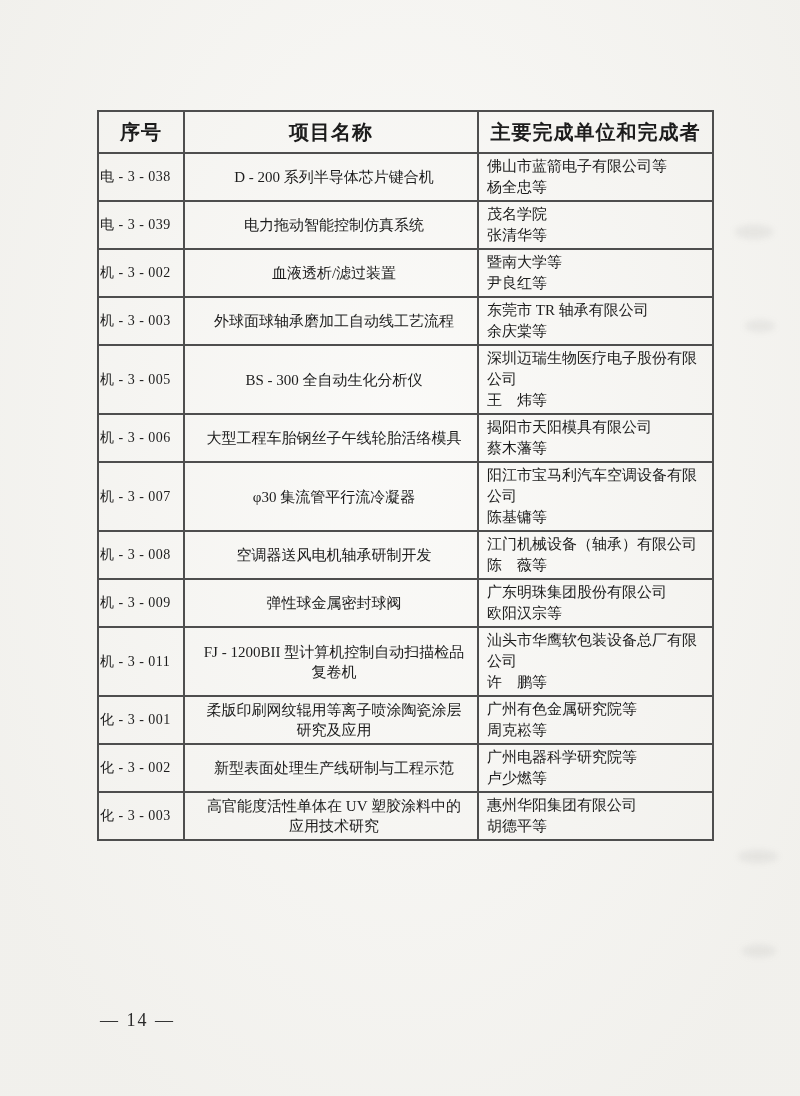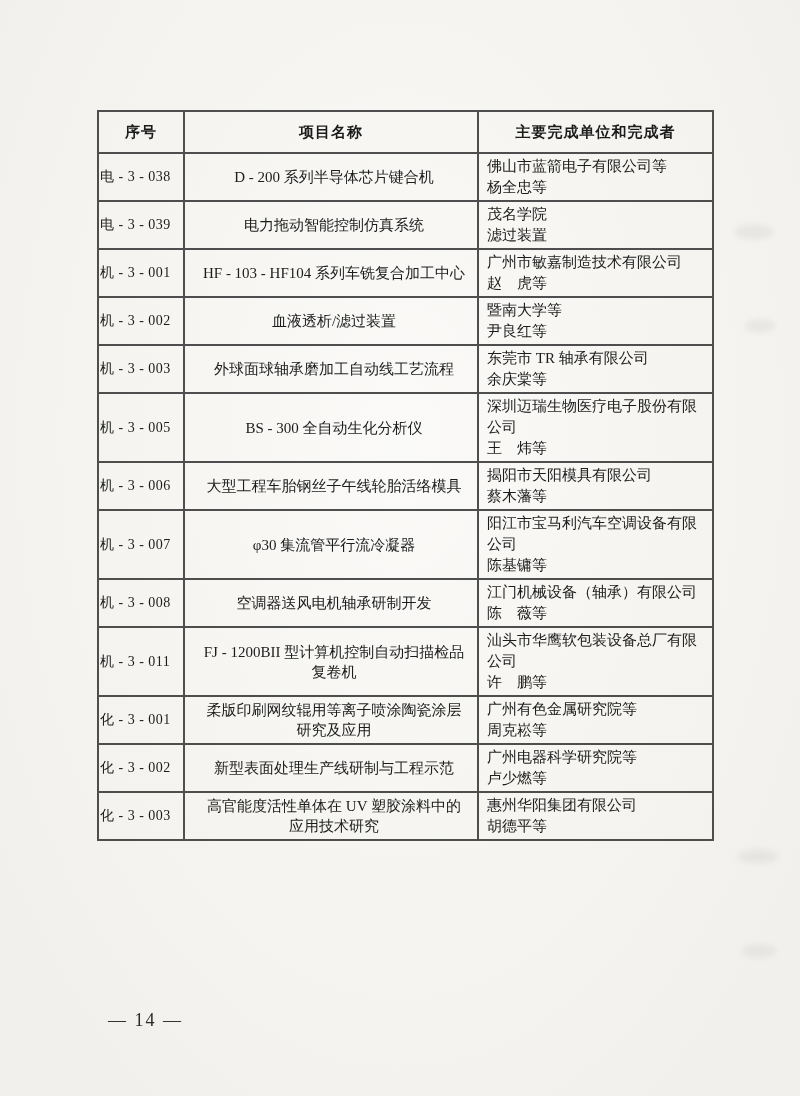--- a/index.html
+++ b/index.html
@@ -26,21 +26,21 @@
     table-layout: fixed;
   }
   .doc-table th, .doc-table td {
     border: 2px solid #4e4e4e;
     vertical-align: middle;
     font-weight: normal;
   }
   .doc-table th {
     height: 38px;
     font-weight: bold;
-    font-size: 15px;
+    font-size: 20px;
     text-align: center;
     letter-spacing: 1px;
   }
   .col-id   { width: 86px; }
   .col-proj { width: 294px; }
   .col-unit { width: 235px; }
   td.cell-id {
     text-align: left;
     font-size: 14px;
     white-space: nowrap;
@@ -55,21 +55,21 @@
   td.cell-unit {
     font-size: 15px;
     line-height: 21px;
     padding: 2px 4px 2px 8px;
     text-align: left;
   }
   .doc-table tbody tr { height: 44px; }
   .unit-line, .people-line { display: block; }
   .page-footer {
     position: absolute;
-    left: 108px;
+    left: 100px;
     top: 1010px;
     font-size: 18px;
     letter-spacing: 2px;
     color: #2a2a2a;
   }
   
   .smudge {
     position: absolute;
     background: rgba(120,120,120,0.10);
     filter: blur(3px);
@@ -104,32 +104,24 @@
       <span class="unit-line">佛山市蓝箭电子有限公司等</span>
       <span class="people-line">杨全忠等</span>
     </td>
   </tr>
 
   <tr>
     <td class="cell-id">电 - 3 - 039</td>
     <td class="cell-proj">电力拖动智能控制仿真系统</td>
     <td class="cell-unit">
       <span class="unit-line">茂名学院</span>
-      <span class="people-line">滤过装置</span>
-    </td>
-  </tr>
-
-  <tr>
-    <td class="cell-id">机 - 3 - 001</td>
-    <td class="cell-proj">HF - 103 - HF104 系列车铣复合加工中心</td>
-    <td class="cell-unit">
-      <span class="unit-line">广州市敏嘉制造技术有限公司</span>
-      <span class="people-line">赵　虎等</span>
-    </td>
-  </tr>
+      <span class="people-line">张清华等</span>
+    </td>
+  </tr>
+
 
   <tr>
     <td class="cell-id">机 - 3 - 002</td>
     <td class="cell-proj">血液透析/滤过装置</td>
     <td class="cell-unit">
       <span class="unit-line">暨南大学等</span>
       <span class="people-line">尹良红等</span>
     </td>
   </tr>
 
@@ -172,20 +164,28 @@
 
   <tr>
     <td class="cell-id">机 - 3 - 008</td>
     <td class="cell-proj">空调器送风电机轴承研制开发</td>
     <td class="cell-unit">
       <span class="unit-line">江门机械设备（轴承）有限公司</span>
       <span class="people-line">陈　薇等</span>
     </td>
   </tr>
 
+  <tr>
+    <td class="cell-id">机 - 3 - 009</td>
+    <td class="cell-proj">弹性球金属密封球阀</td>
+    <td class="cell-unit">
+      <span class="unit-line">广东明珠集团股份有限公司</span>
+      <span class="people-line">欧阳汉宗等</span>
+    </td>
+  </tr>
 
 
   <tr>
     <td class="cell-id">机 - 3 - 011</td>
     <td class="cell-proj">FJ - 1200BII 型计算机控制自动扫描检品复卷机</td>
     <td class="cell-unit">
       <span class="unit-line">汕头市华鹰软包装设备总厂有限公司</span>
       <span class="people-line">许　鹏等</span>
     </td>
   </tr>

